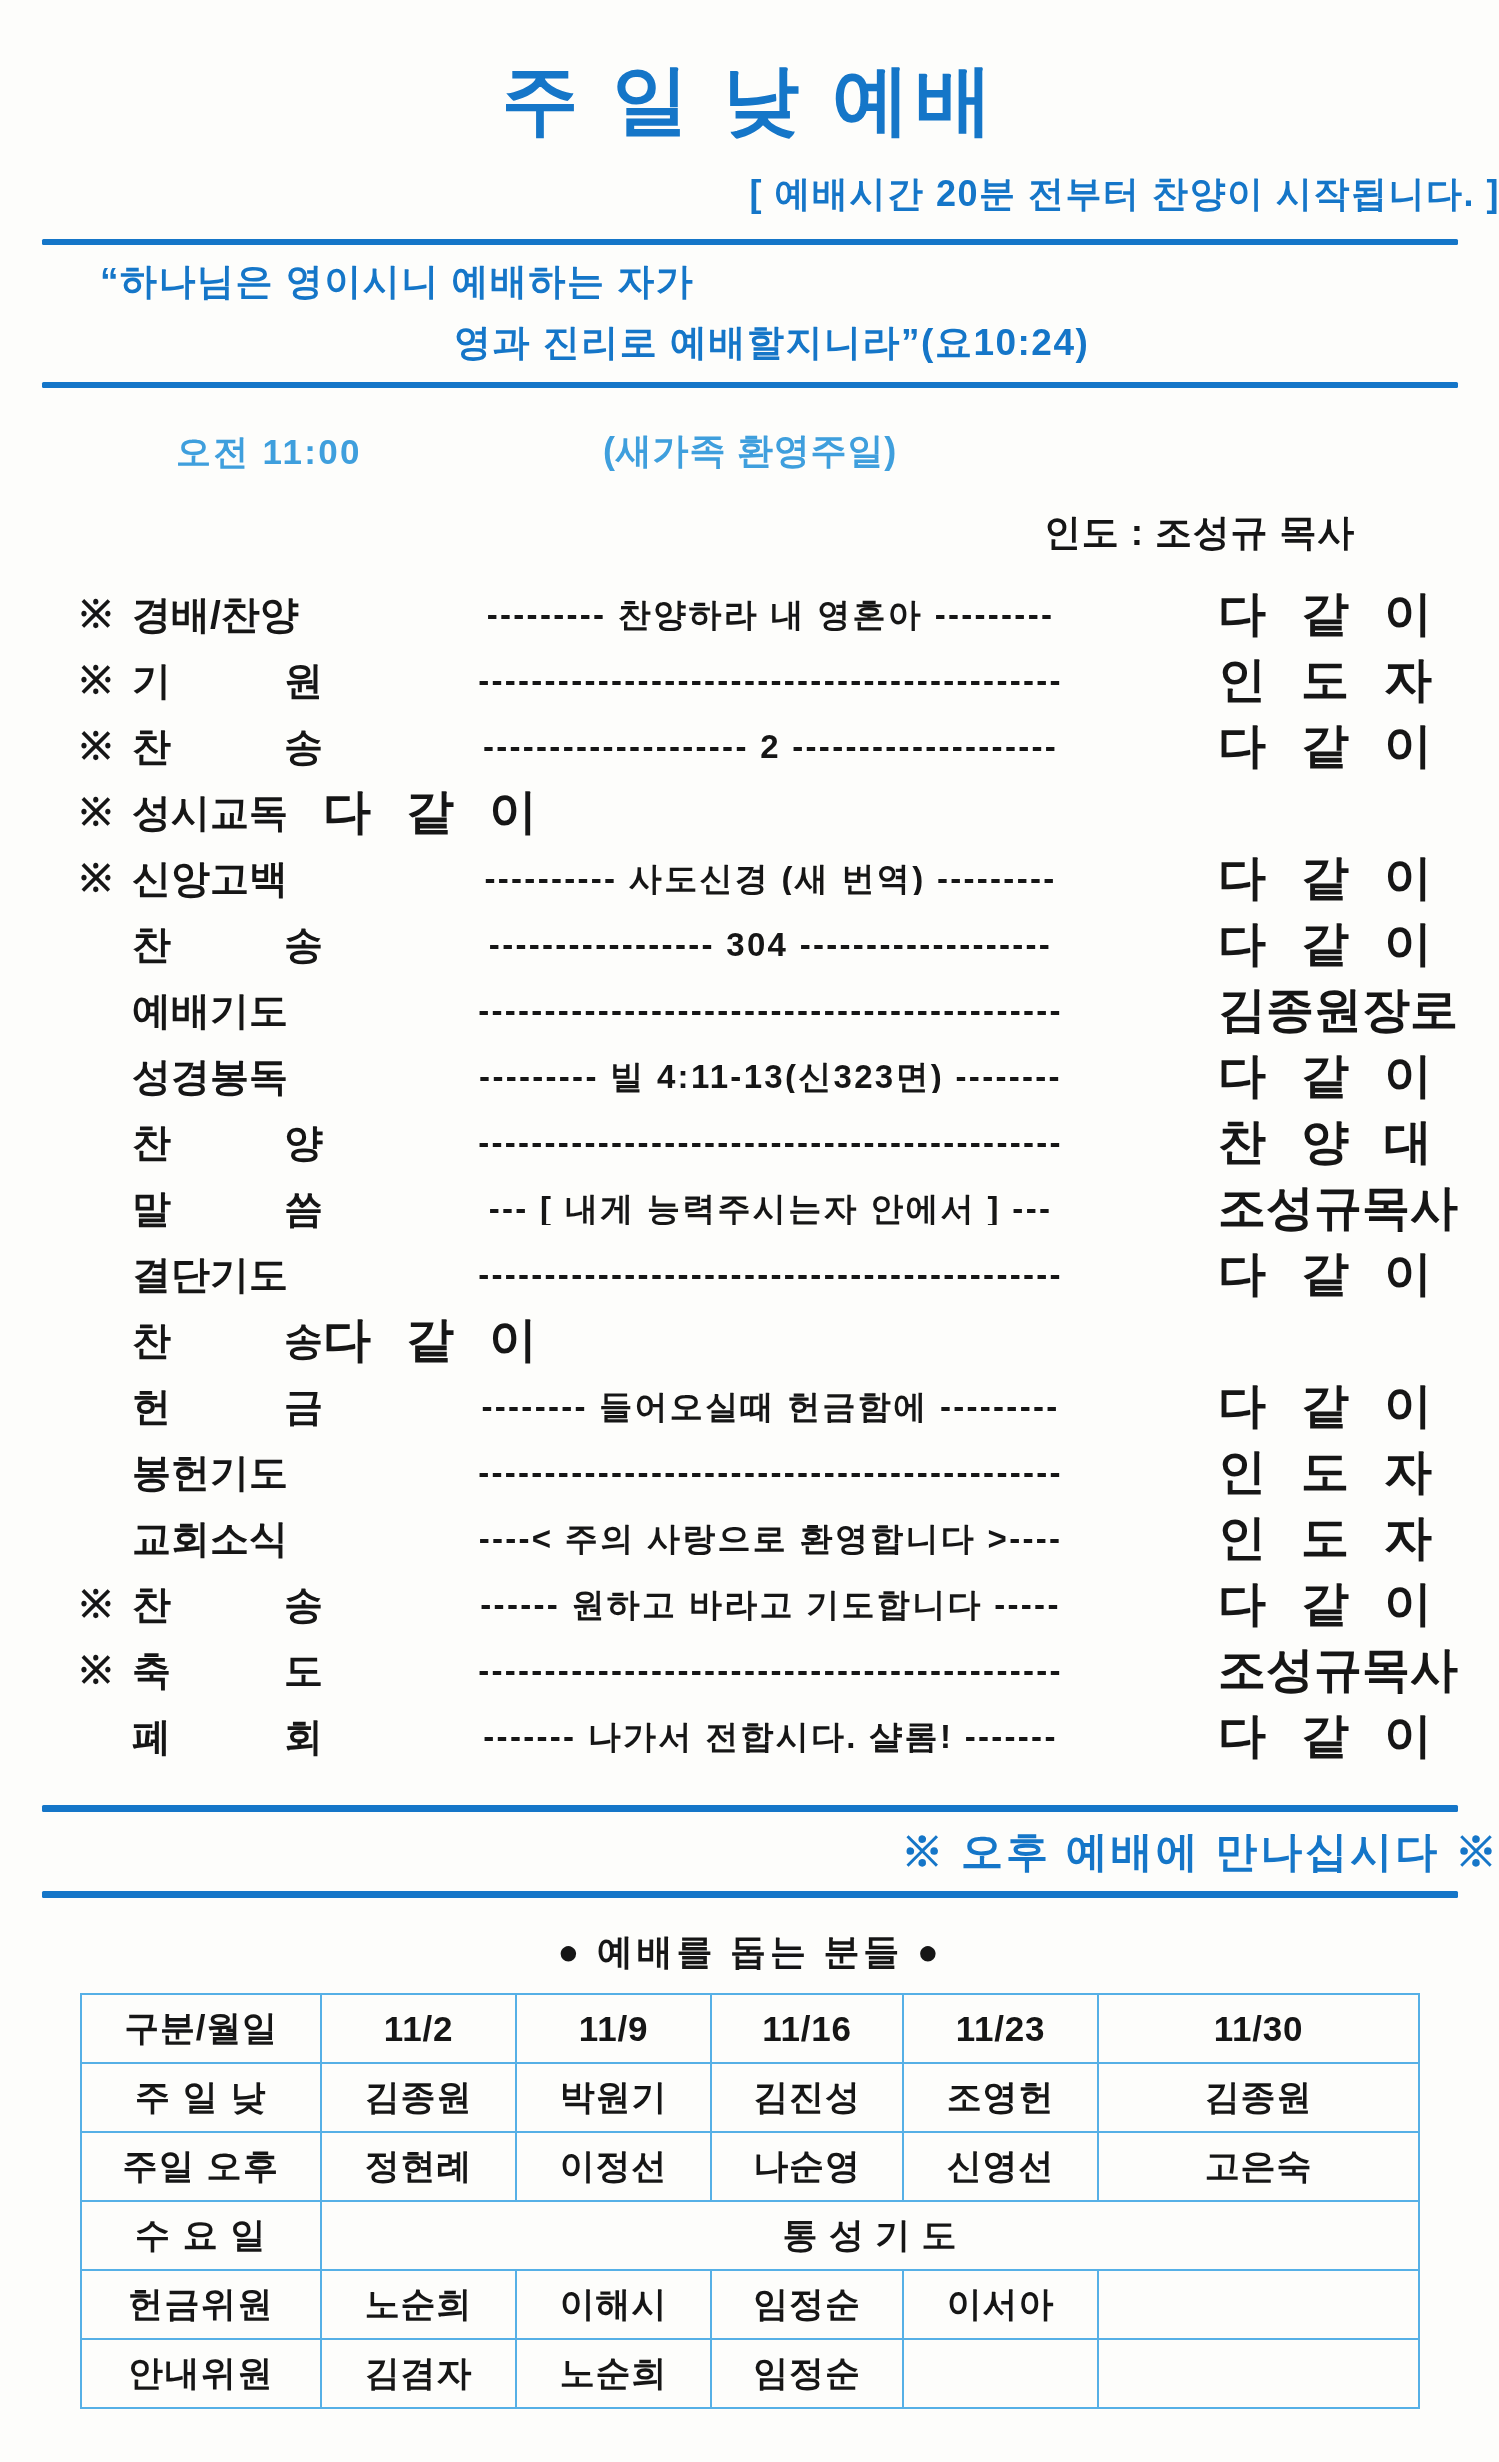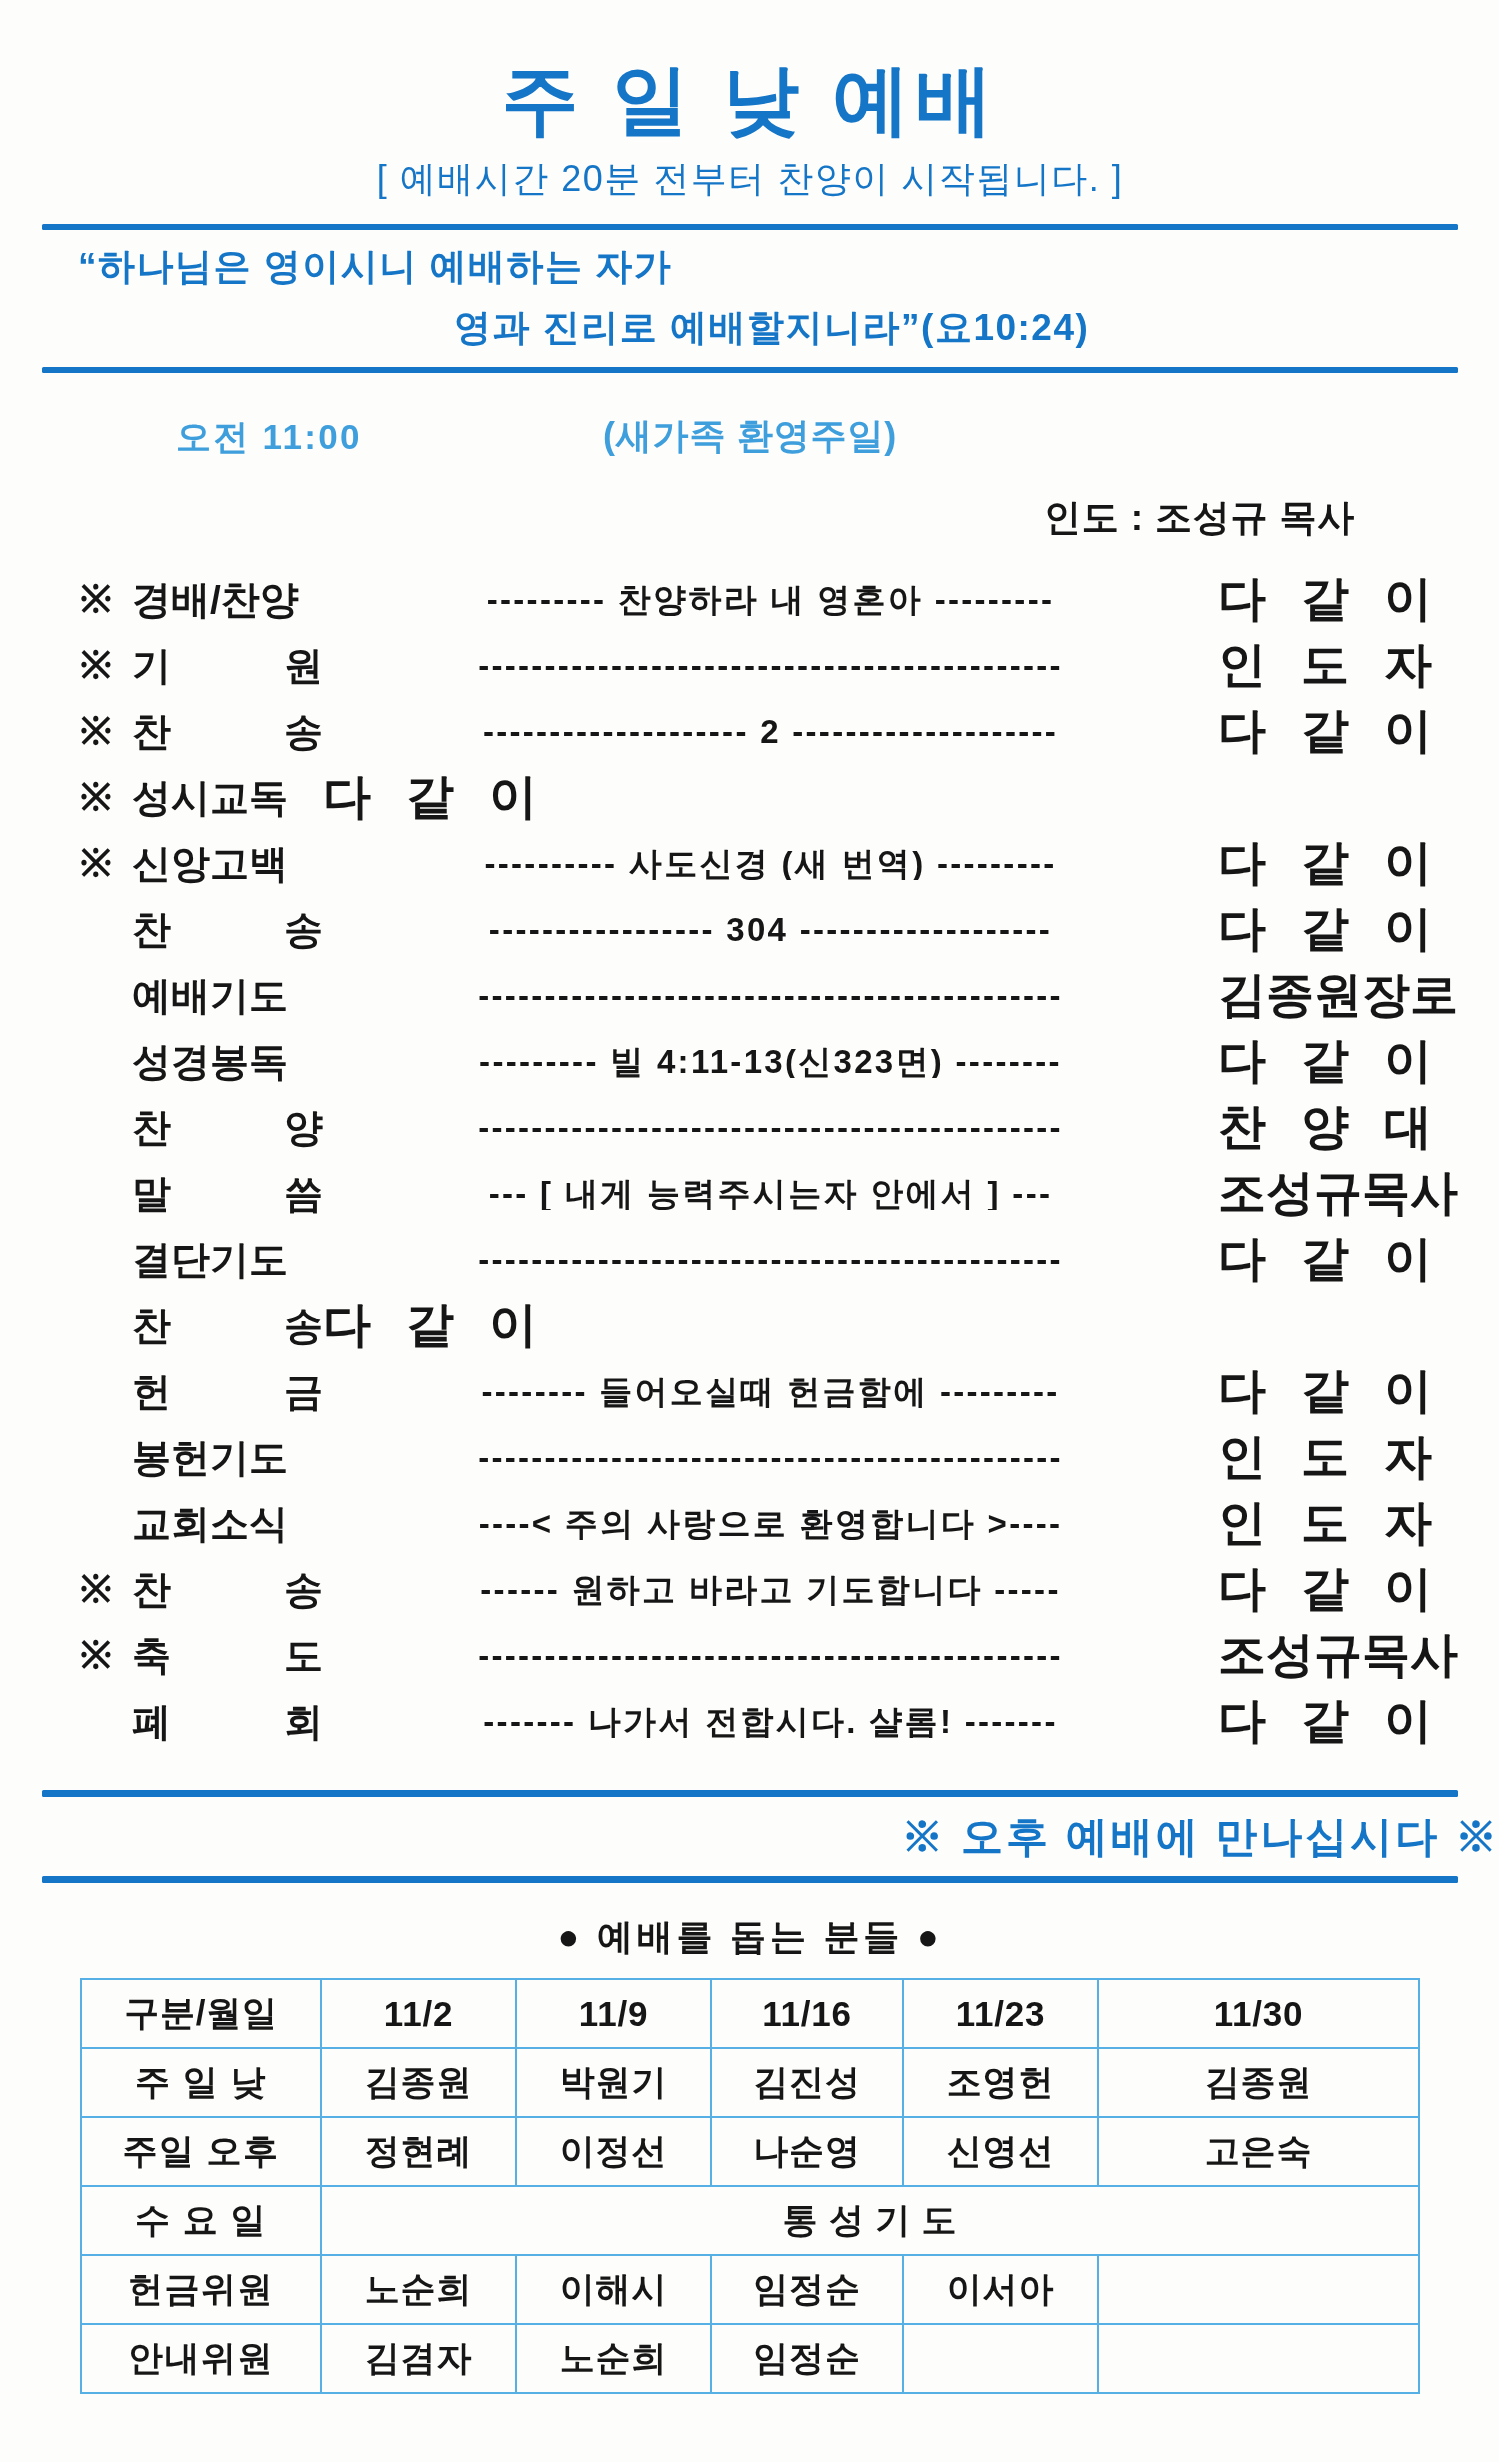--- a/index.html
+++ b/index.html
@@ -18,27 +18,27 @@
   }
   .page{position:relative;width:1500px;height:2462px;overflow:hidden;}
 
   
   .title{
     padding-top:59px;text-align:center;
     font-size:77px;font-weight:bold;color:var(--accent);
     letter-spacing:6px;line-height:1.05;
   }
   .notice{
-    margin-top:15px;text-align:center;
-    font-size:36px;font-weight:normal;color:var(--accent);letter-spacing:1.5px;
+    margin-top:30px;text-align:right;
+    font-size:36px;font-weight:bold;color:var(--accent);letter-spacing:1.5px;
   }
   .rule{height:6.8px;background:var(--accent);margin:0 42px;border-radius:1.5px;}
   .rule-1{margin-top:19.7px;}
   .verse{color:var(--accent);font-weight:bold;font-size:37px;letter-spacing:1.5px;}
-  .verse-line1{padding-left:78px;margin-top:12px;}
+  .verse-line1{padding-left:100px;margin-top:12px;}
   .verse-line2{padding-left:454px;margin-top:10.6px;margin-bottom:13.6px;}
 
   .time-row{position:relative;height:48px;margin-top:39px;}
   .service-time{
     position:absolute;left:176px;top:1.5px;
     font-size:35px;font-weight:bold;color:var(--light);letter-spacing:2.3px;
   }
   .special-day{
     text-align:center;font-size:36px;font-weight:bold;color:var(--light);
     letter-spacing:0.8px;

